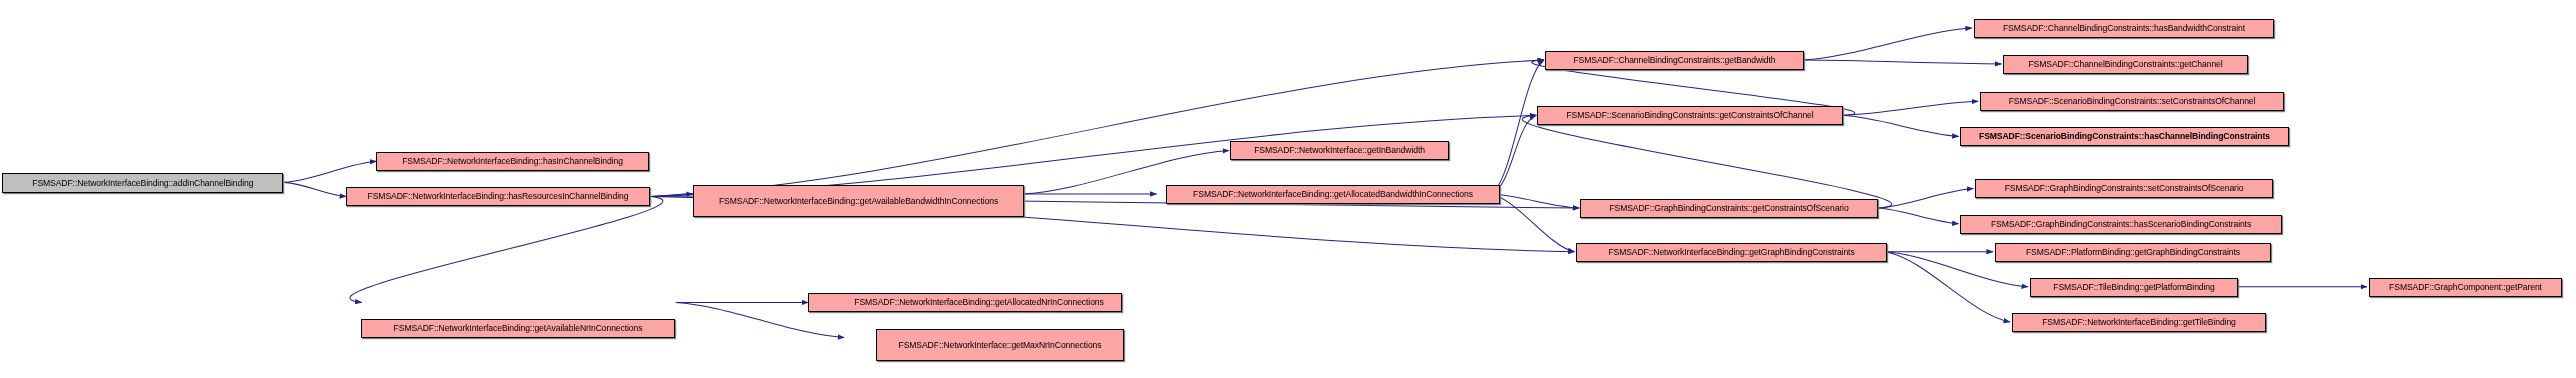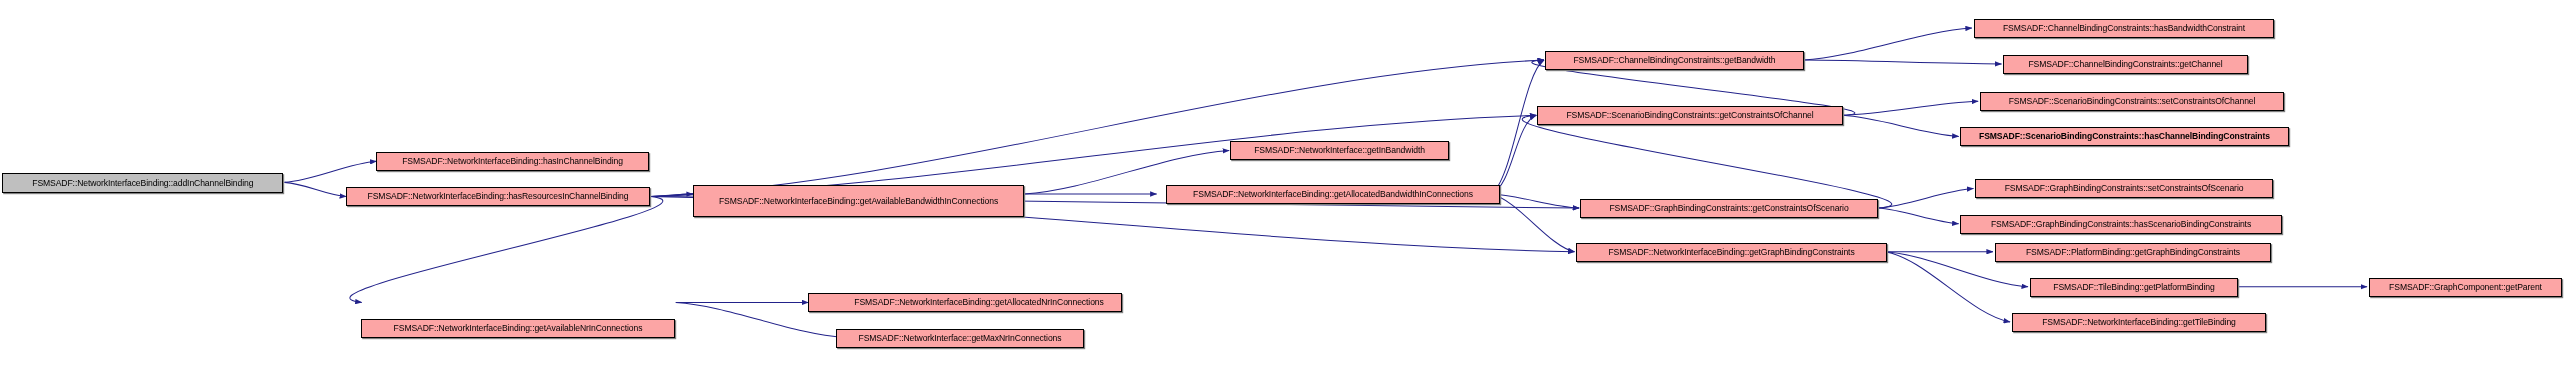--- a/index.html
+++ b/index.html
@@ -137,18 +137,18 @@
       </div>
       <div class="node" style="left: 2012px; top: 313px; width: 254px; height: 19px;">
         <span class="lbl">FSMSADF::NetworkInterfaceBinding::getTileBinding</span>
       </div>
       <div class="node" style="left: 361px; top: 293px; width: 314px; height: 19px; margin-top: 26px;">
         <span class="lbl">FSMSADF::NetworkInterfaceBinding::getAvailableNrInConnections</span>
       </div>
       <div class="node" style="left: 808px; top: 293px; width: 314px; height: 19px; padding-left: 28px;">
         <span class="lbl">FSMSADF::NetworkInterfaceBinding::getAllocatedNrInConnections</span>
       </div>
-      <div class="node" style="left: 836px; top: 329px; width: 248px; height: 19px; align-items: center;">
+      <div class="node" style="left: 876px; top: 329px; width: 248px; height: 32px; align-items: center;">
         <span class="lbl">FSMSADF::NetworkInterface::getMaxNrInConnections</span>
       </div>
     </div>
 </div>
 
 
 </body></html>

